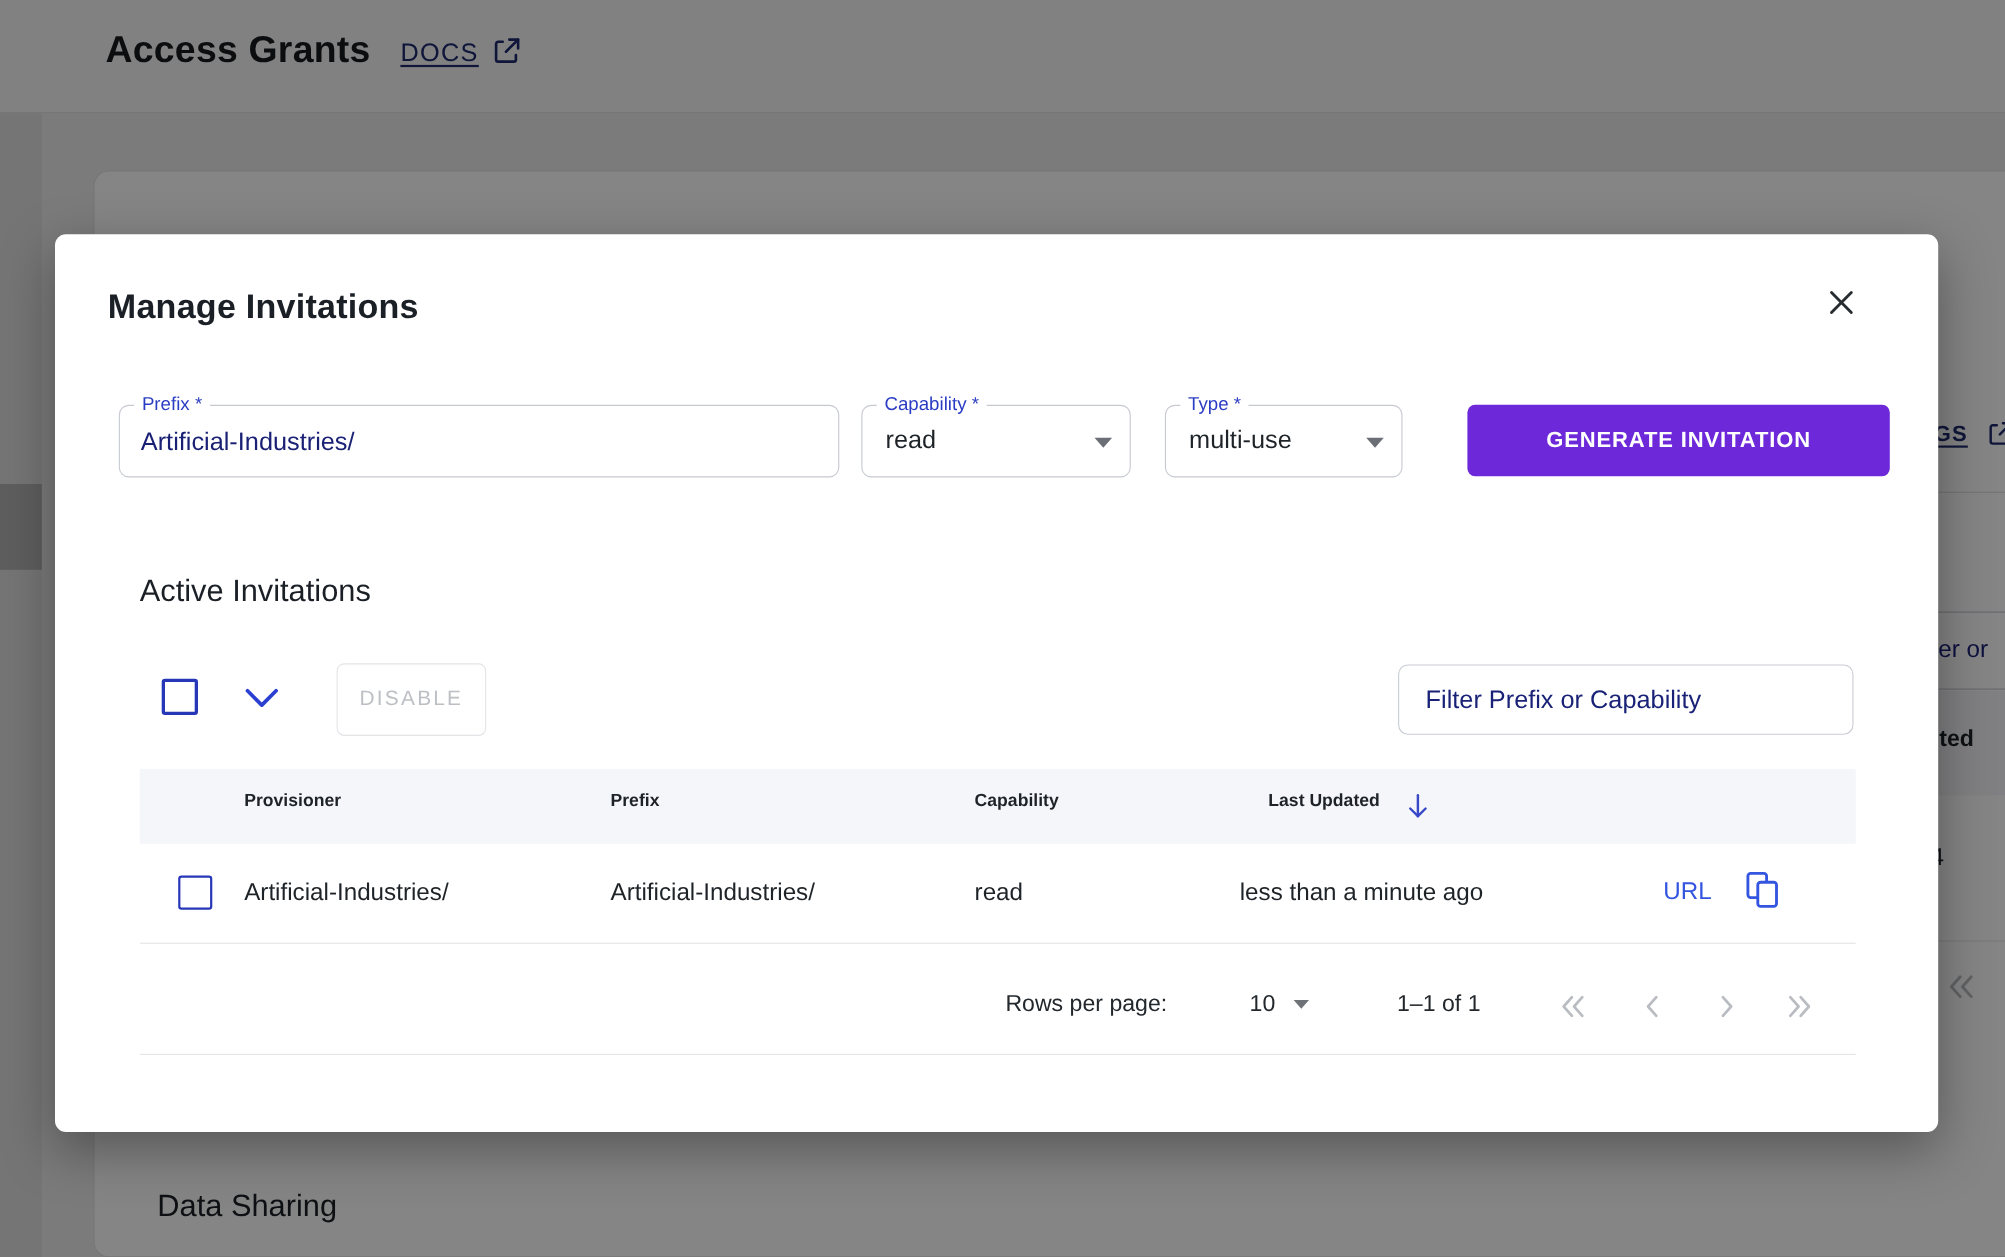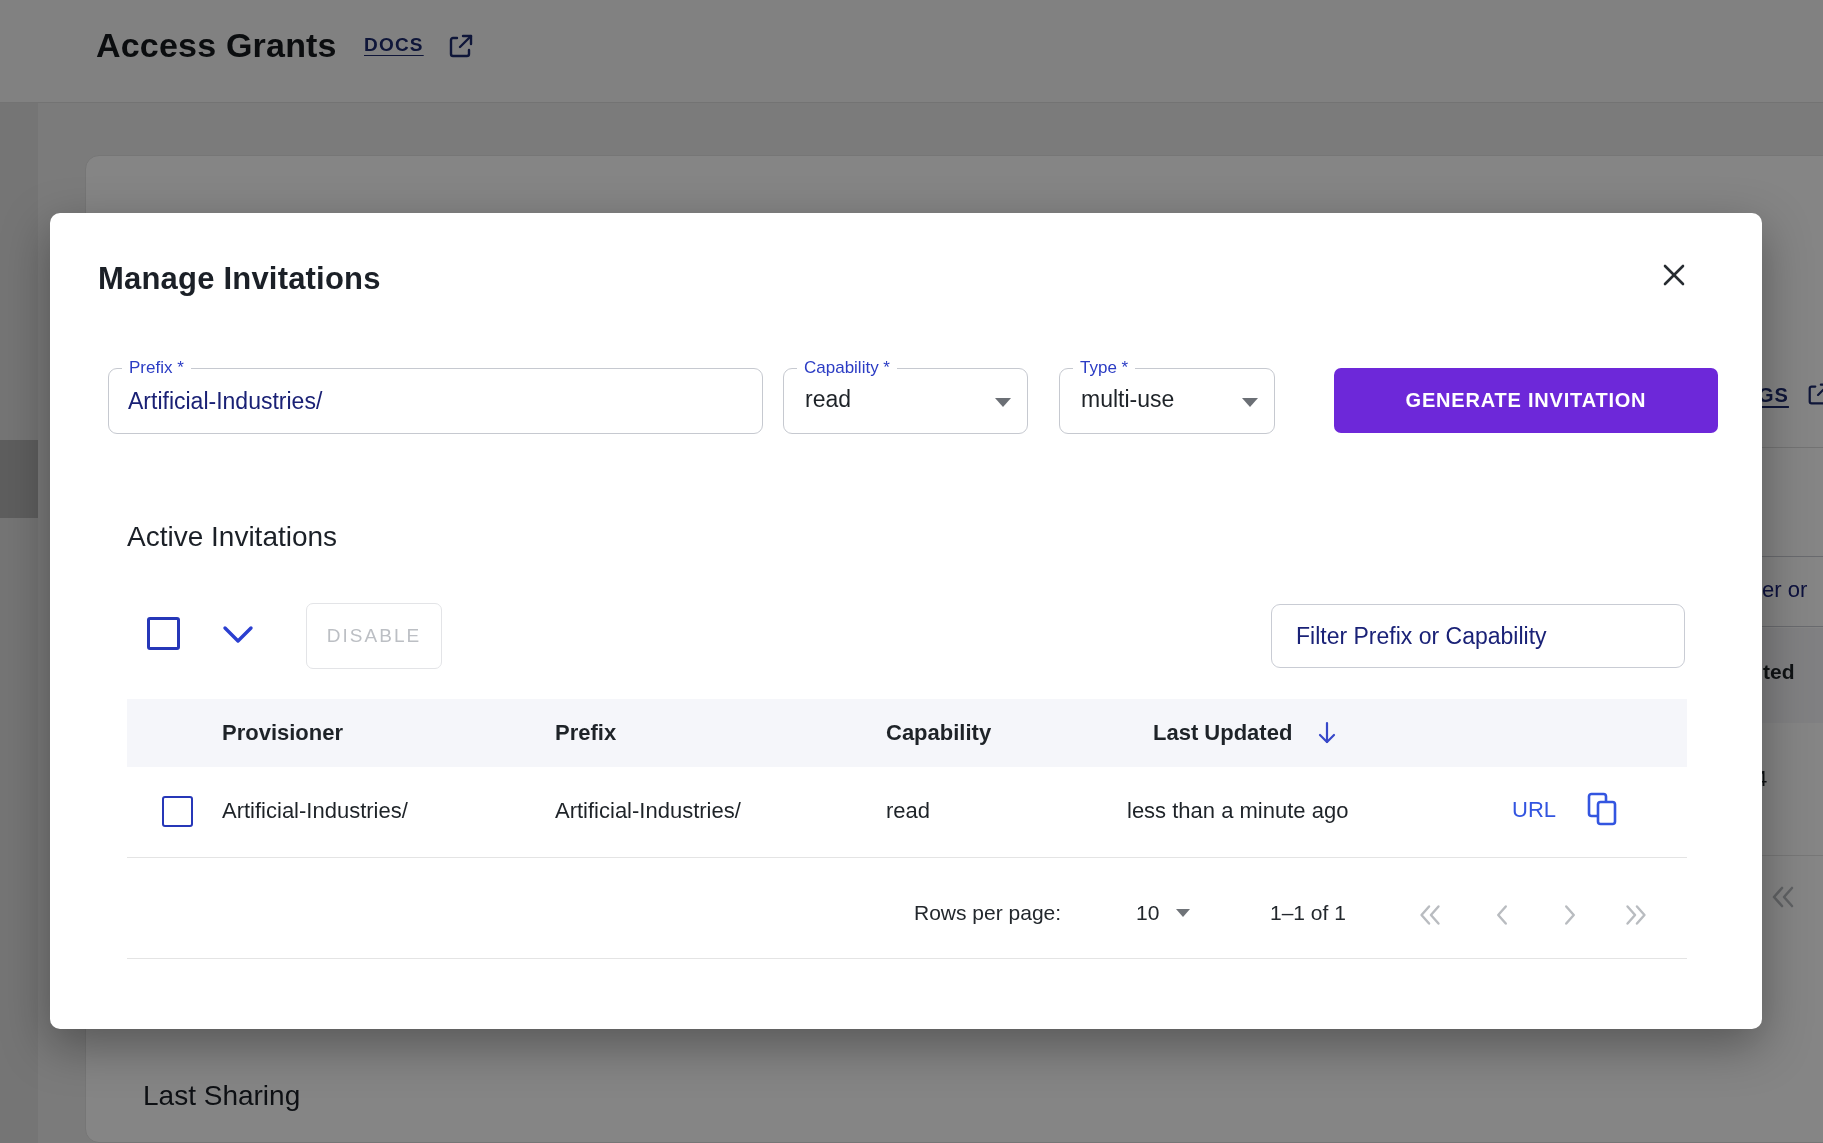--- a/index.html
+++ b/index.html
@@ -3,21 +3,21 @@
 <meta charset="utf-8">
 <style>
   * { margin:0; padding:0; box-sizing:border-box; }
   html,body { width:1823px; height:1143px; overflow:hidden; }
   body { font-family:"Liberation Sans", sans-serif; background:#ececec; position:relative; color:#1e2328; }
 
   
   .bg-page { position:absolute; inset:0; z-index:1; }
   .bg-header { position:absolute; left:0; top:0; width:100%; height:103px; background:#f7f7f7; border-bottom:1px solid #dcdcdc; }
   .bg-title { position:absolute; left:96px; top:26px; font-size:34px; font-weight:600; color:#16191d; letter-spacing:.2px; }
-  .docs-link { position:absolute; left:364px; top:34px; font-size:19px; font-weight:700; letter-spacing:1.2px; color:#1d2b6e; text-decoration:underline; text-underline-offset:4px; }
+  .docs-link { position:absolute; left:364px; top:34px; font-size:23px; font-weight:400; letter-spacing:1.2px; color:#1d2b6e; text-decoration:underline; text-underline-offset:4px; }
   .docs-ext-icon { position:absolute; left:447px; top:32px; }
   .bg-left-rail { position:absolute; left:0; top:103px; width:38px; height:1040px; background:#e0e0e0; }
   .bg-left-notch { position:absolute; left:0; top:440px; width:38px; height:78px; background:#b5b5b5; }
   .bg-card { position:absolute; left:85px; top:155px; width:1758px; height:988px; background:#ffffff; border:1px solid #e2e2e2; border-radius:14px; }
 
   .frag { position:absolute; }
   .frag-gs { left:1758px; top:384px; font-size:20px; font-weight:700; letter-spacing:1px; color:#1d2b6e; text-decoration:underline; text-underline-offset:4px; }
   .frag-gs-icon { position:absolute; left:1806px; top:381px; }
   .frag-divider-1 { left:1700px; top:447px; width:123px; height:1px; background:#dddddd; }
   .frag-filter-box { left:1735px; top:556px; width:160px; height:71px; border:1.5px solid #c9ccd4; border-radius:9px; background:#fff; }
@@ -57,21 +57,21 @@
   .cb-bulk { position:absolute; left:97px; top:404px; width:33px; height:33px; border:3px solid #2637b8; }
   .bulk-chevron { position:absolute; left:170px; top:410px; cursor:pointer; }
   .btn-disable { position:absolute; left:256px; top:390px; width:136px; height:66px; background:#fff; border:1.5px solid #e3e4e7; border-radius:7px;
                  color:#bcbfc4; font-family:"Liberation Sans", sans-serif; font-size:19px; font-weight:500; letter-spacing:2px; }
   .filter-box { position:absolute; left:1221px; top:391px; width:414px; height:64px; border:1.5px solid #c9ccd4; border-radius:9px; }
   .filter-input { position:absolute; left:24px; top:0; width:calc(100% - 40px); height:100%; border:none; outline:none; background:transparent;
                   font-family:"Liberation Sans", sans-serif; font-size:23px; color:#1a2277; }
   .filter-input::placeholder { color:#1a2277; opacity:1; }
 
   .thead { position:absolute; left:77px; top:486px; width:1560px; height:68px; background:#f5f6fa; }
-  .th { position:absolute; top:21px; font-size:22px; font-weight:600; color:#1e2328; cursor:pointer; }
+  .th { position:absolute; top:21px; font-size:16px; font-weight:600; color:#1e2328; cursor:pointer; }
   .th-prov { left:95px; } .th-prefix { left:428px;text-align:center; } .th-cap { left:759px; } .th-last { left:1000px; display:flex; gap:24px;margin-left:26px; }
 
   .trow { position:absolute; left:77px; top:554px; width:1560px; height:90px; }
   .cb-row { position:absolute; left:35px; top:29px; width:31px; height:31px; border:2.5px solid #2637b8; }
   .td { position:absolute; top:31px; font-size:22px; color:#1e2328; }
   .td-prov { left:95px; } .td-prefix { left:428px; } .td-cap { left:759px; } .td-last { left:1000px; }
   .url-link { position:absolute; left:1385px; top:30px; font-size:22px; font-weight:500; color:#3355e0; cursor:pointer; }
   .copy-btn { position:absolute; left:1456px; top:22px; cursor:pointer; }
   .divider { position:absolute; left:77px; width:1560px; height:1px; background:#e4e4e4; }
   .div-row { top:644px; } .div-bottom { top:745px; }
@@ -118,21 +118,21 @@
     <span class="frag-ted">ted</span>
   </div>
   <div class="frag frag-4">4</div>
   <div class="frag frag-divider-2"></div>
   <span class="frag frag-pager">
     <svg width="34" height="34" viewBox="0 0 34 34" fill="none" stroke="#b9bcc0" stroke-width="2.6" stroke-linecap="round" stroke-linejoin="round">
       <path d="M16 8 L8 17 L16 26"></path>
         <path d="M26 8 L18 17 L26 26"></path>
     </svg>
   </span>
-  <div class="bg-datasharing">Last Sharing</div>
+  <div class="bg-datasharing">Data Sharing</div>
 </div>
 
 <div class="overlay"></div>
 
 <div class="modal">
   <div class="m-title">Manage Invitations</div>
   <div class="m-close">
     <span>
       <svg width="30" height="30" viewBox="0 0 30 30" fill="none" stroke="#272c31" stroke-width="2.6" stroke-linecap="round">
         <path d="M6 6 L24 24"></path>

